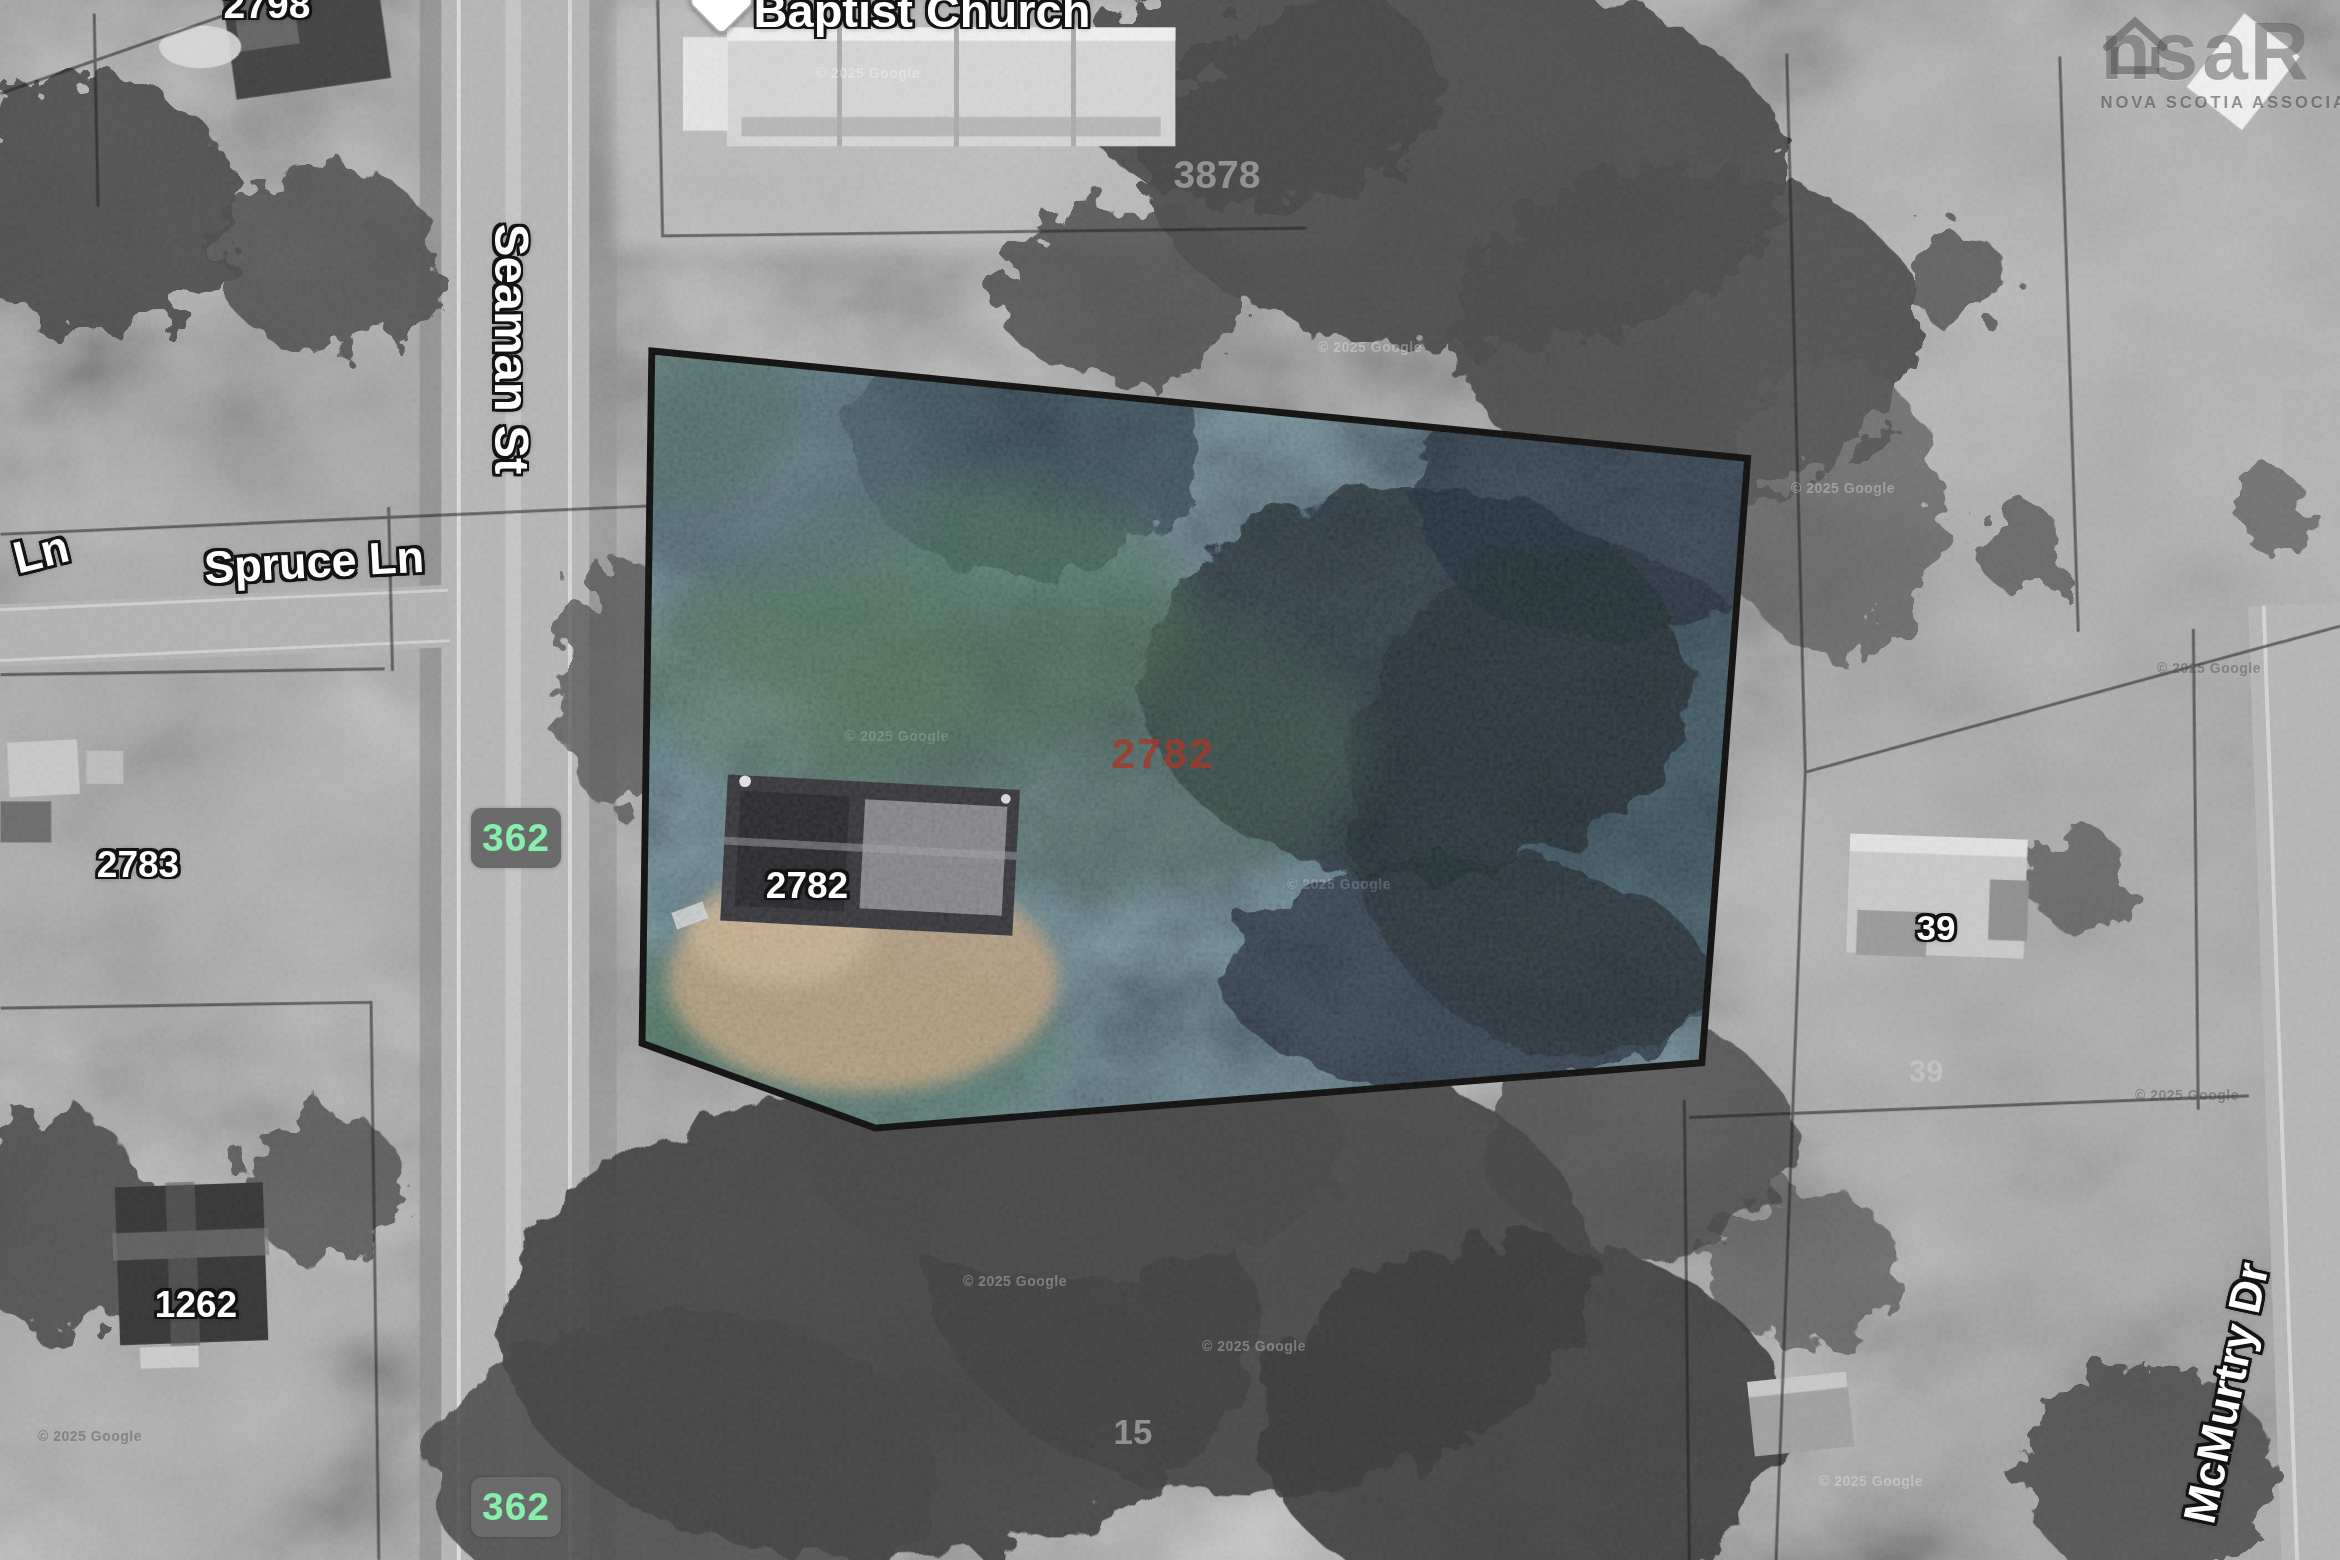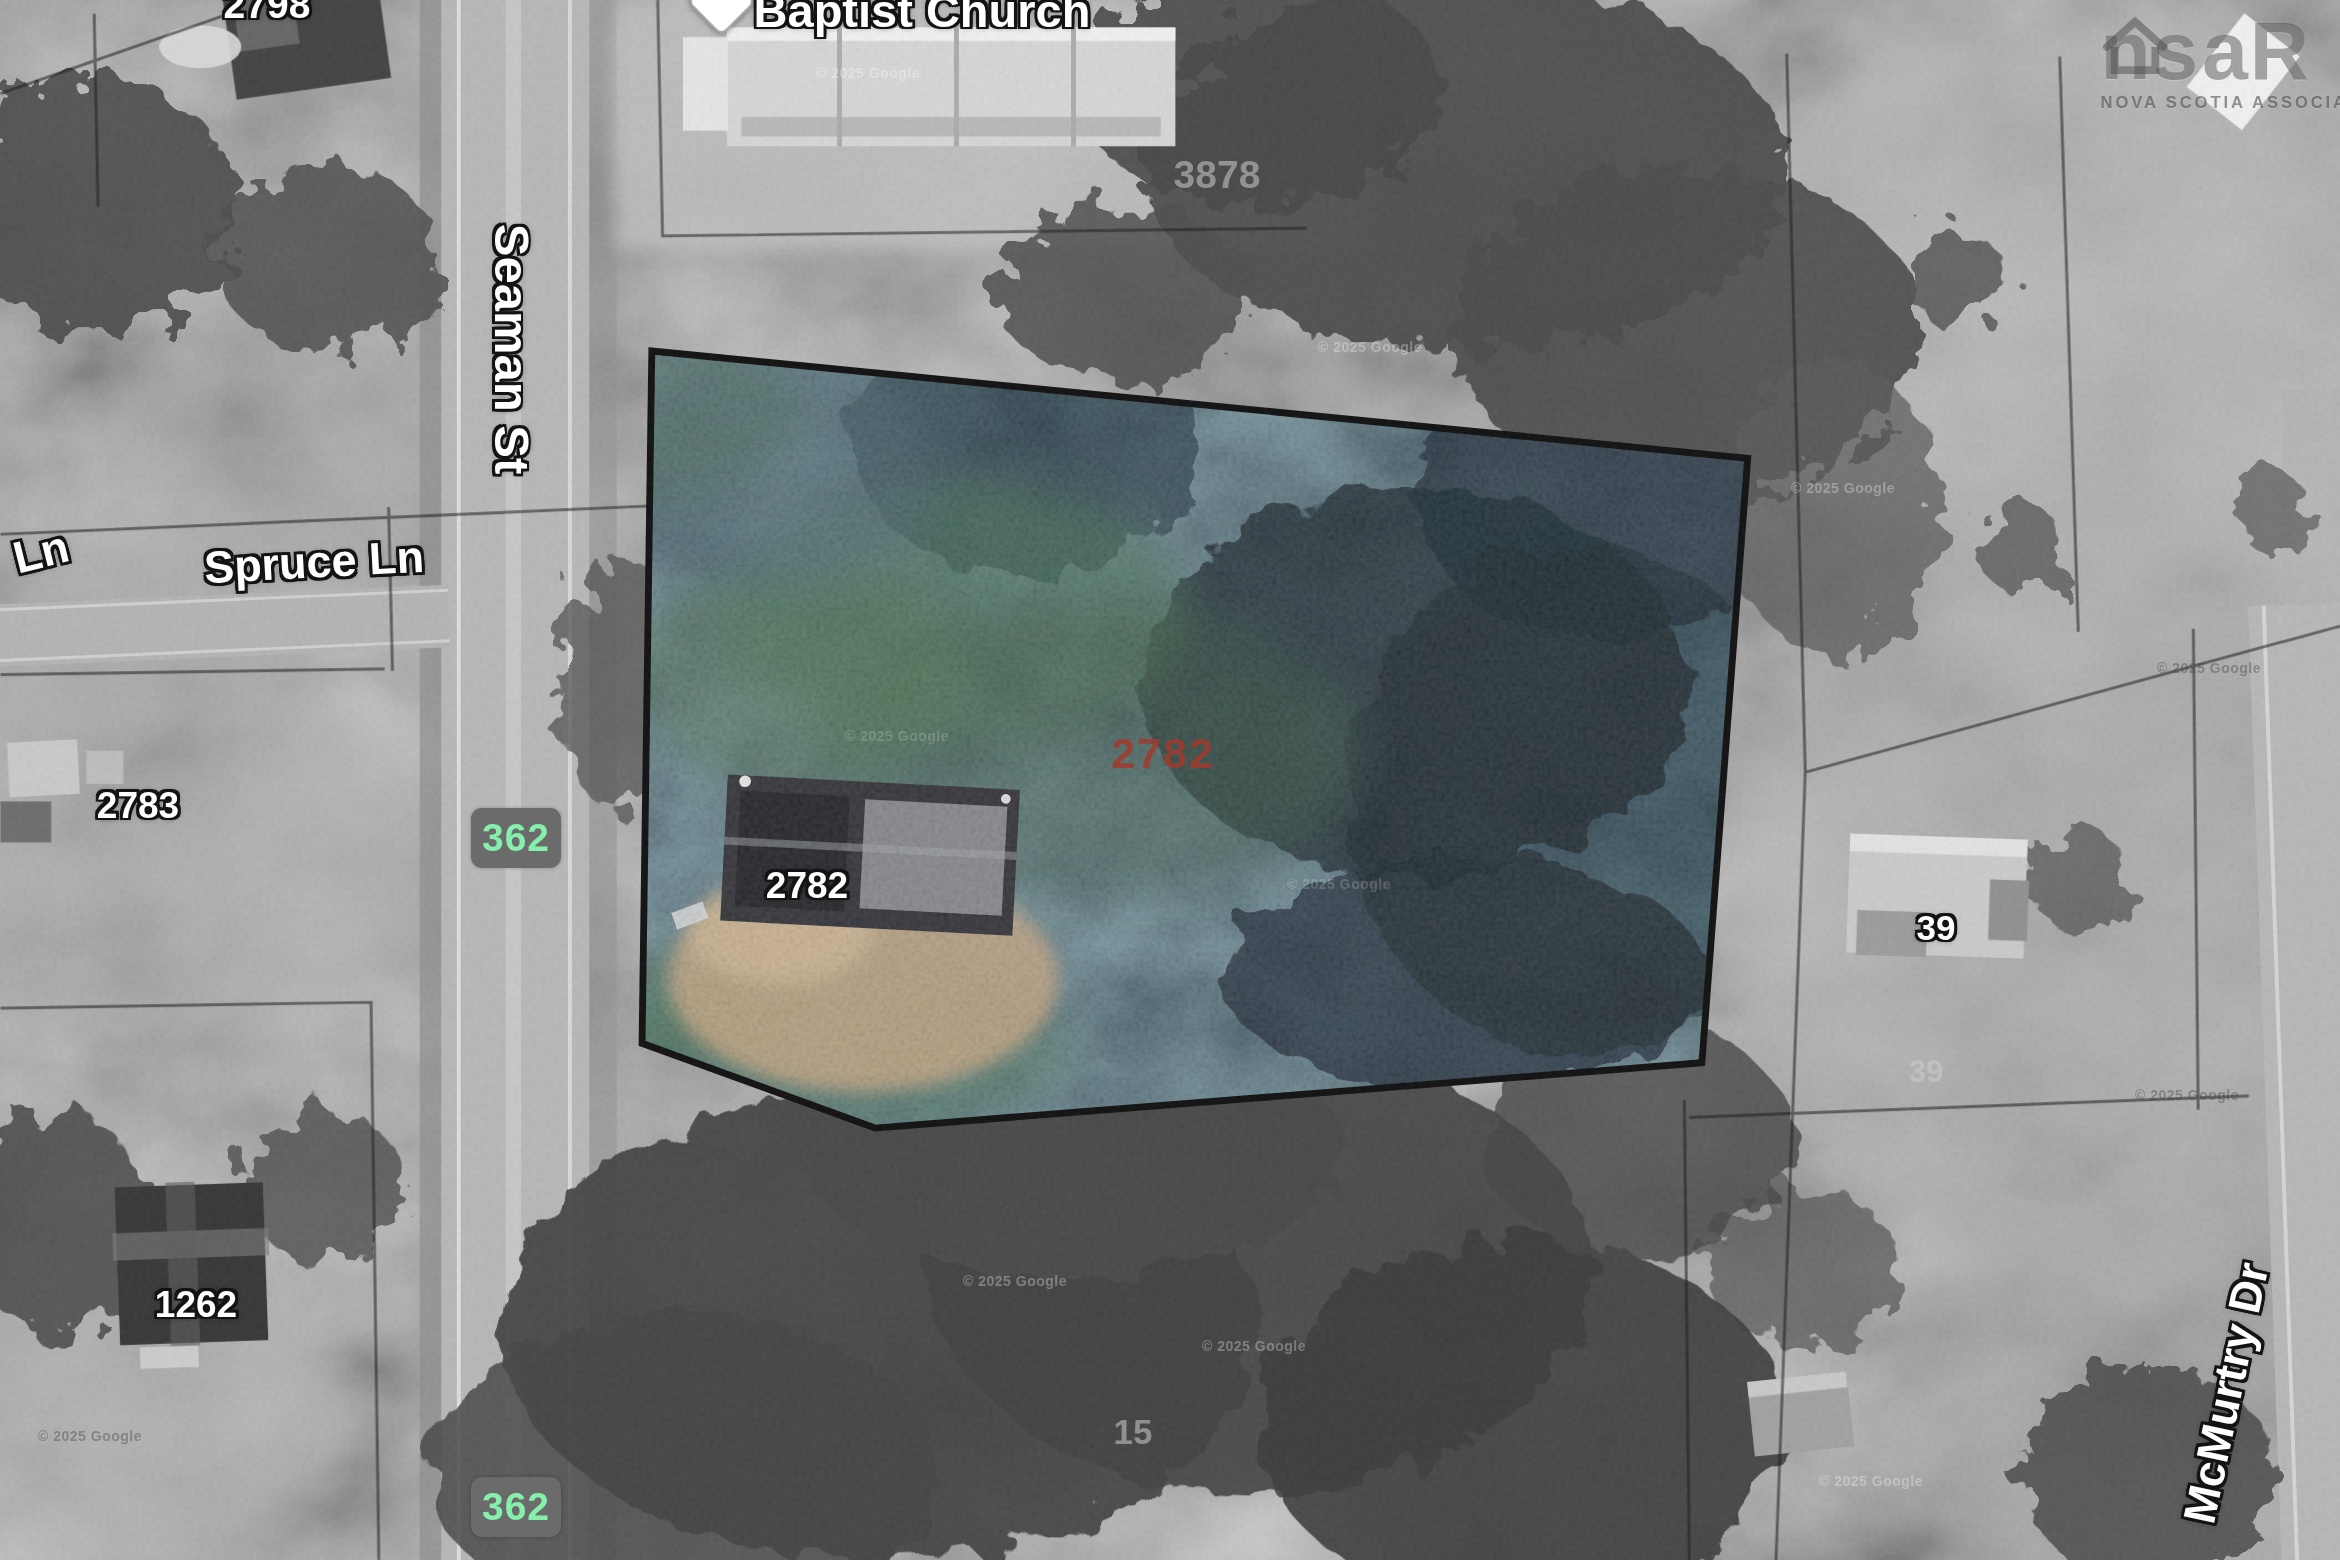--- a/index.html
+++ b/index.html
@@ -265,21 +265,21 @@
   <div class="lbl" style="left:267px;top:3.9px;font-size:39px;">2798</div>
 
   <div class="lbl" style="left:511px;top:349px;font-size:49px;transform:translate(-50%,-50%) rotate(90deg);">Seaman St</div>
   <div class="lbl" style="left:314px;top:562px;font-size:45px;transform:translate(-50%,-50%) rotate(-3deg);">Spruce Ln</div>
   <div class="lbl" style="left:41px;top:552px;font-size:45px;transform:translate(-50%,-50%) rotate(-14deg);">Ln</div>
   <div class="lbl" style="left:2226px;top:1393px;font-size:45px;transform:translate(-50%,-50%) rotate(-78deg);">McMurtry Dr</div>
 
   <div class="shield" style="left:516px;top:838px;">362</div>
   <div class="shield" style="left:516px;top:1507px;">362</div>
 
-  <div class="lbl" style="left:138px;top:805px;font-size:37px;">2783</div>
+  <div class="lbl" style="left:138px;top:864px;font-size:37px;">2783</div>
   <div class="lbl" style="left:196px;top:1304px;font-size:37px;">1262</div>
   <div class="lbl" style="left:807px;top:885px;font-size:37px;">2782</div>
   <div class="lbl" style="left:1936px;top:927px;font-size:35px;">39</div>
 
   <div class="rednum" style="left:1163px;top:753px;">2782</div>
 
   <div class="faded" style="left:1217px;top:174px;font-size:39px;">3878</div>
   <div class="faded" style="left:1926px;top:1071px;font-size:31px;">39</div>
   <div class="faded" style="left:1133px;top:1431px;font-size:35px;">15</div>
 

